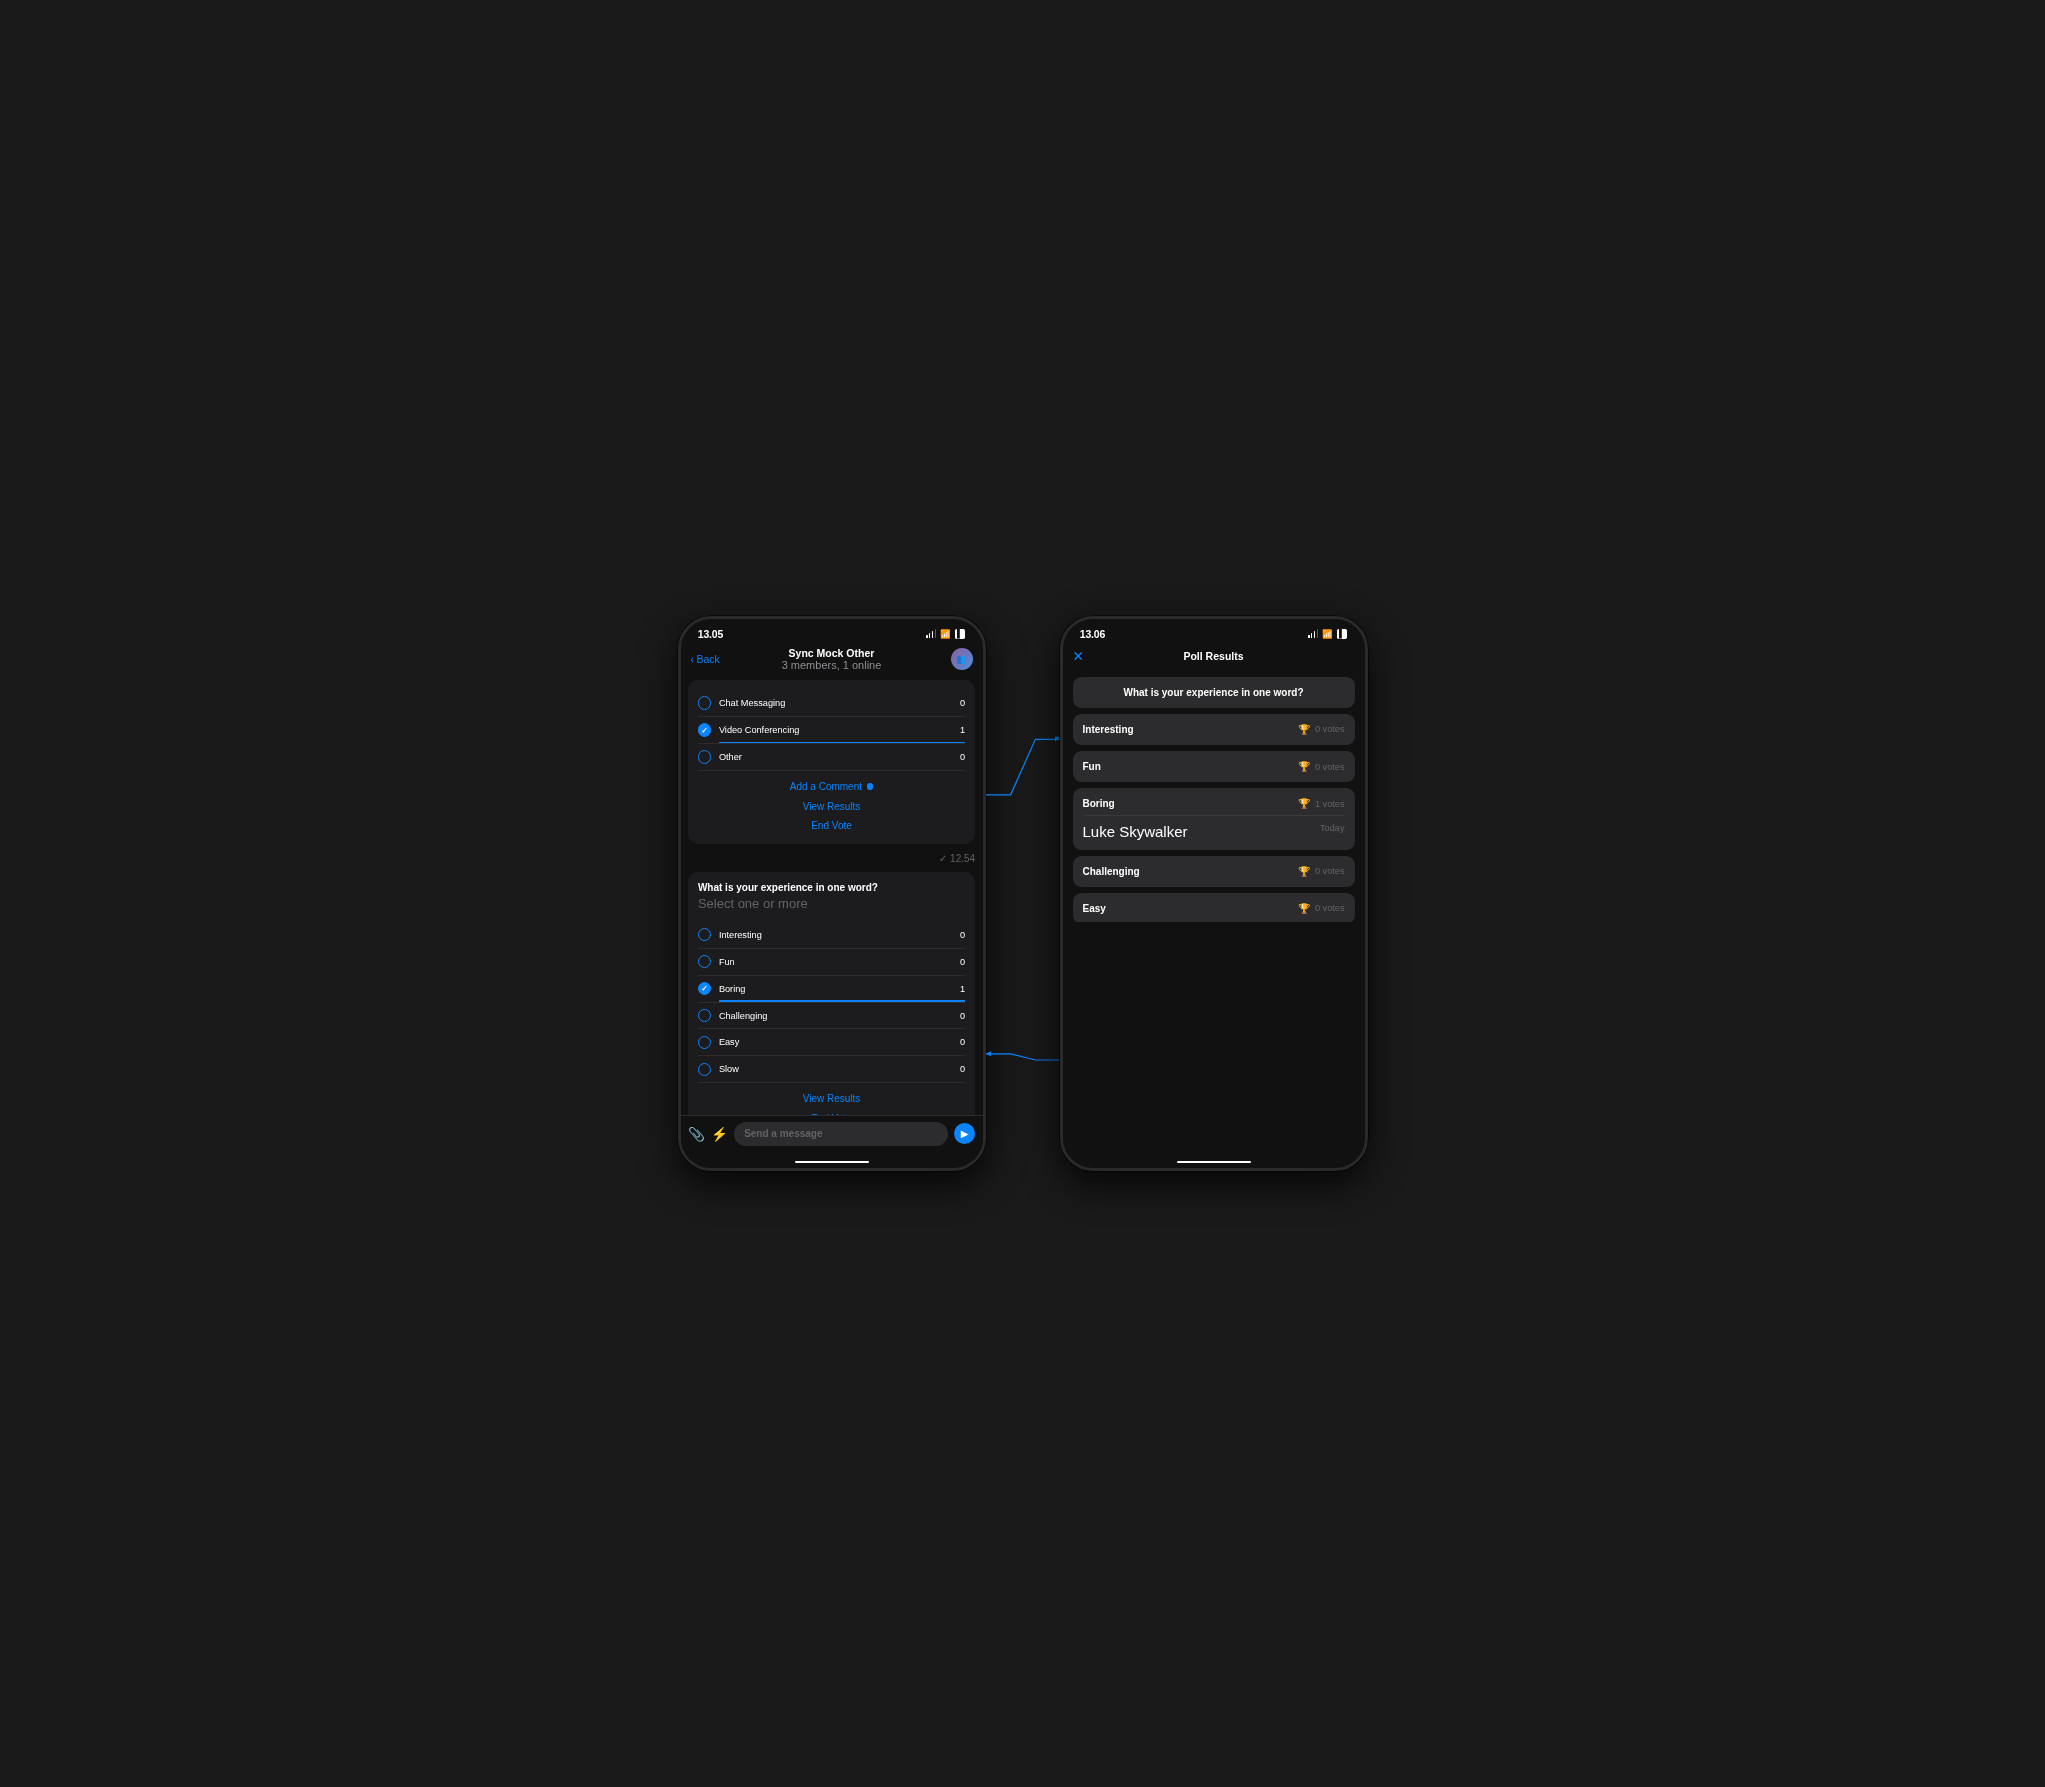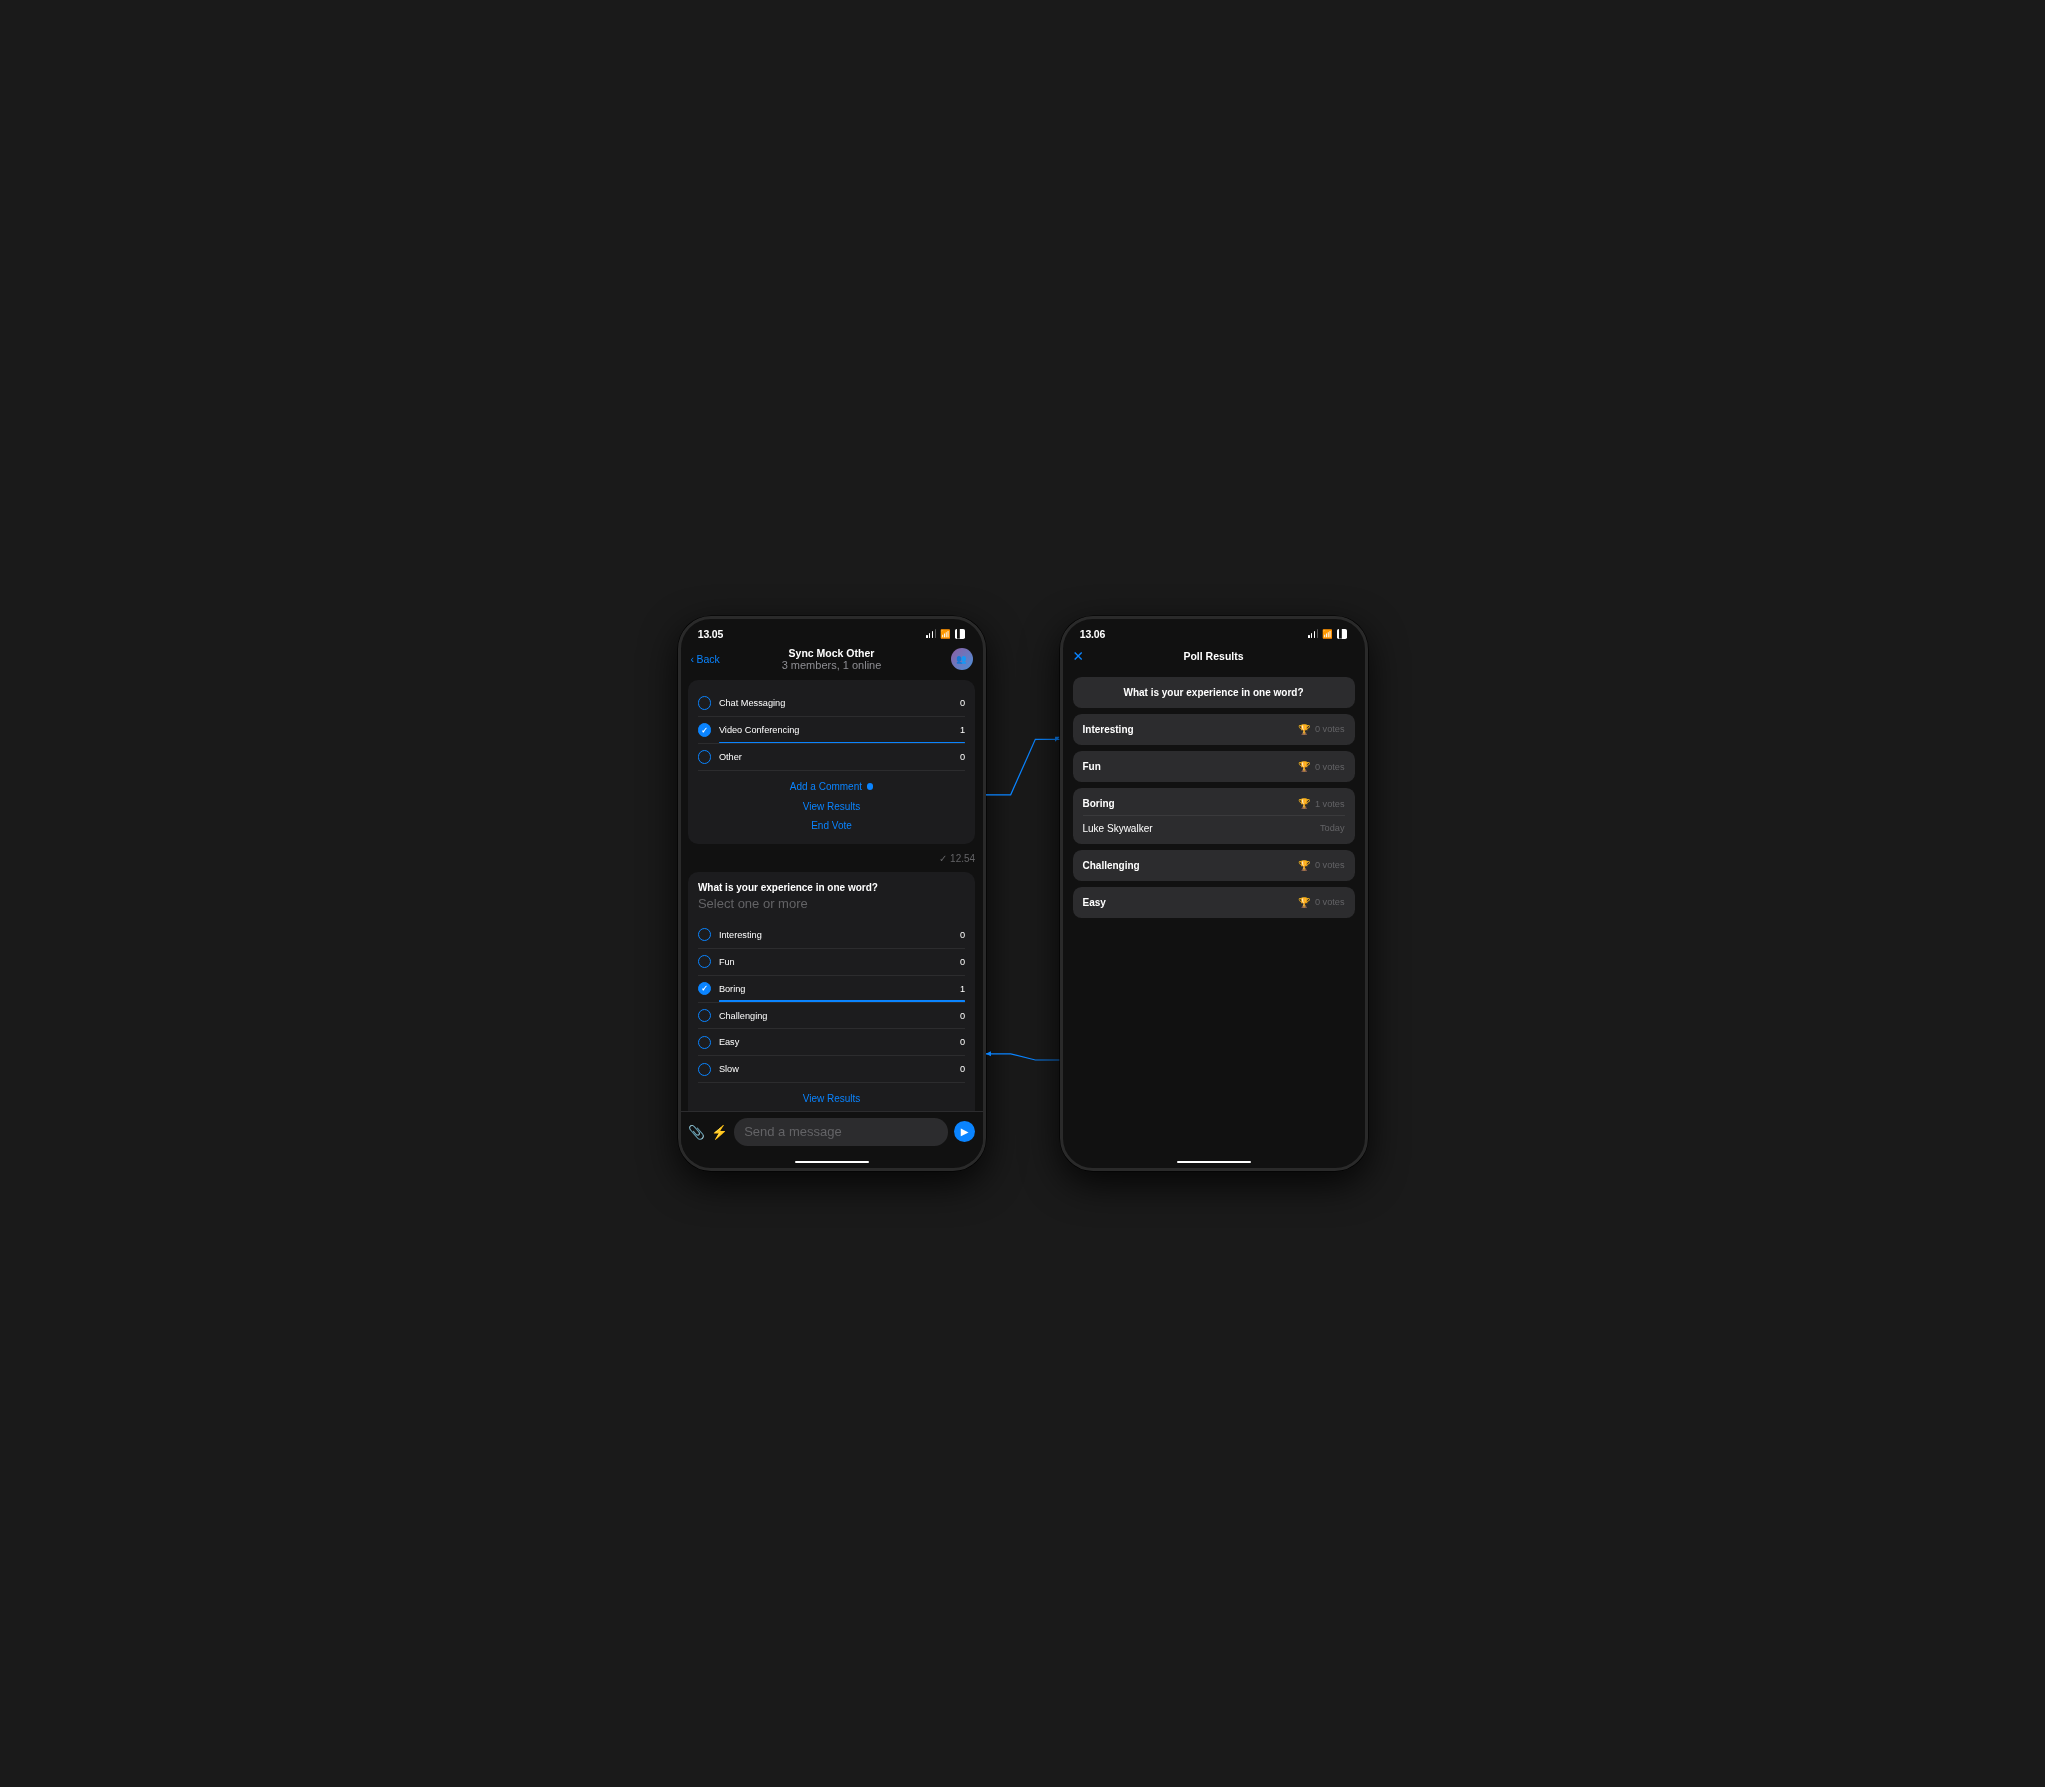--- a/index.html
+++ b/index.html
@@ -236,21 +236,22 @@
     .message-input-wrap {
       flex: 1;
       background: #2c2c2e;
       border-radius: 13.6px;
       padding: 6.2px 10px;
       display: flex;
       align-items: center;
     }
     .message-placeholder {
       color: #636366;
-      font-size: 13px;
+      font-size: 10px;
+      font-weight: bold;
     }
     .send-btn {
       width: 21px;
       height: 21px;
       background: #0a84ff;
       border-radius: 50%;
       display: flex;
       align-items: center;
       justify-content: center;
       cursor: pointer;
@@ -337,21 +338,21 @@
       font-size: 10px;
     }
     .voter-row {
       display: flex;
       justify-content: space-between;
       margin-top: 6.2px;
       padding-top: 6.2px;
       border-top: 0.6px solid #3a3a3c;
     }
     .voter-name {
-      font-size: 10px;
+      font-size: 15px;
       color: #fff;
     }
     .voter-time {
       font-size: 9.2px;
       color: #636366;
     }
   </style>
 </head>
 <body>
 

